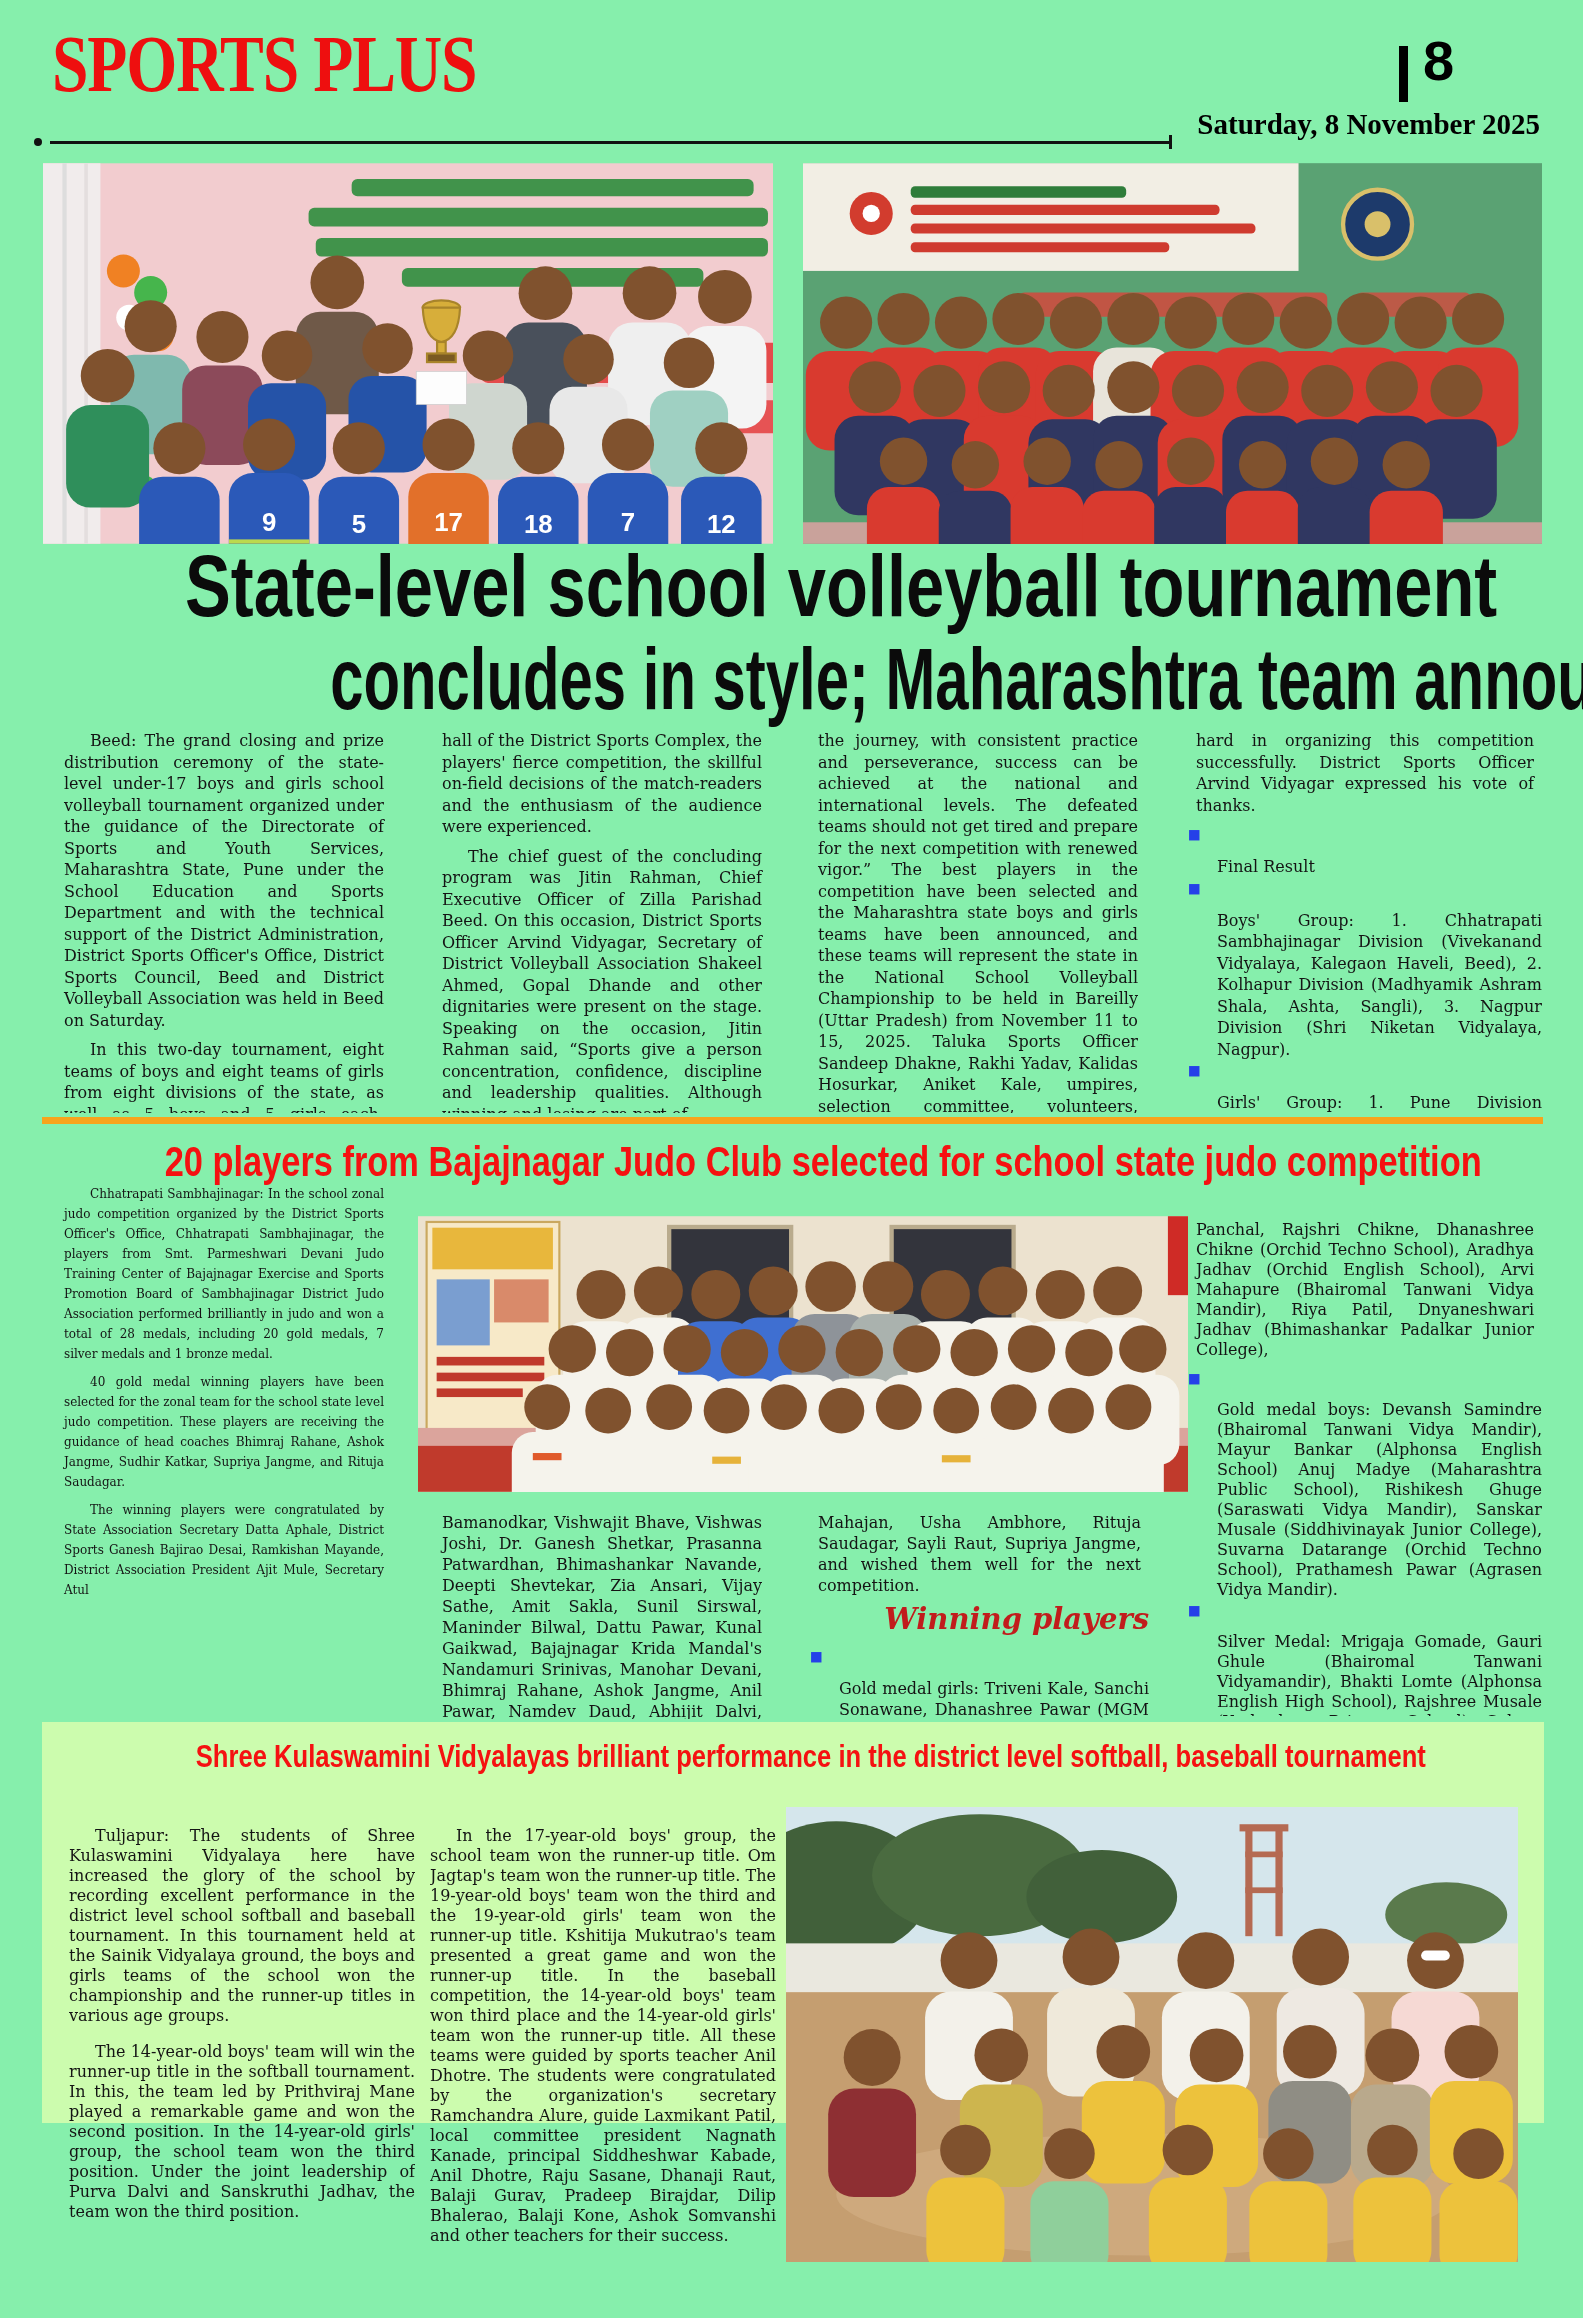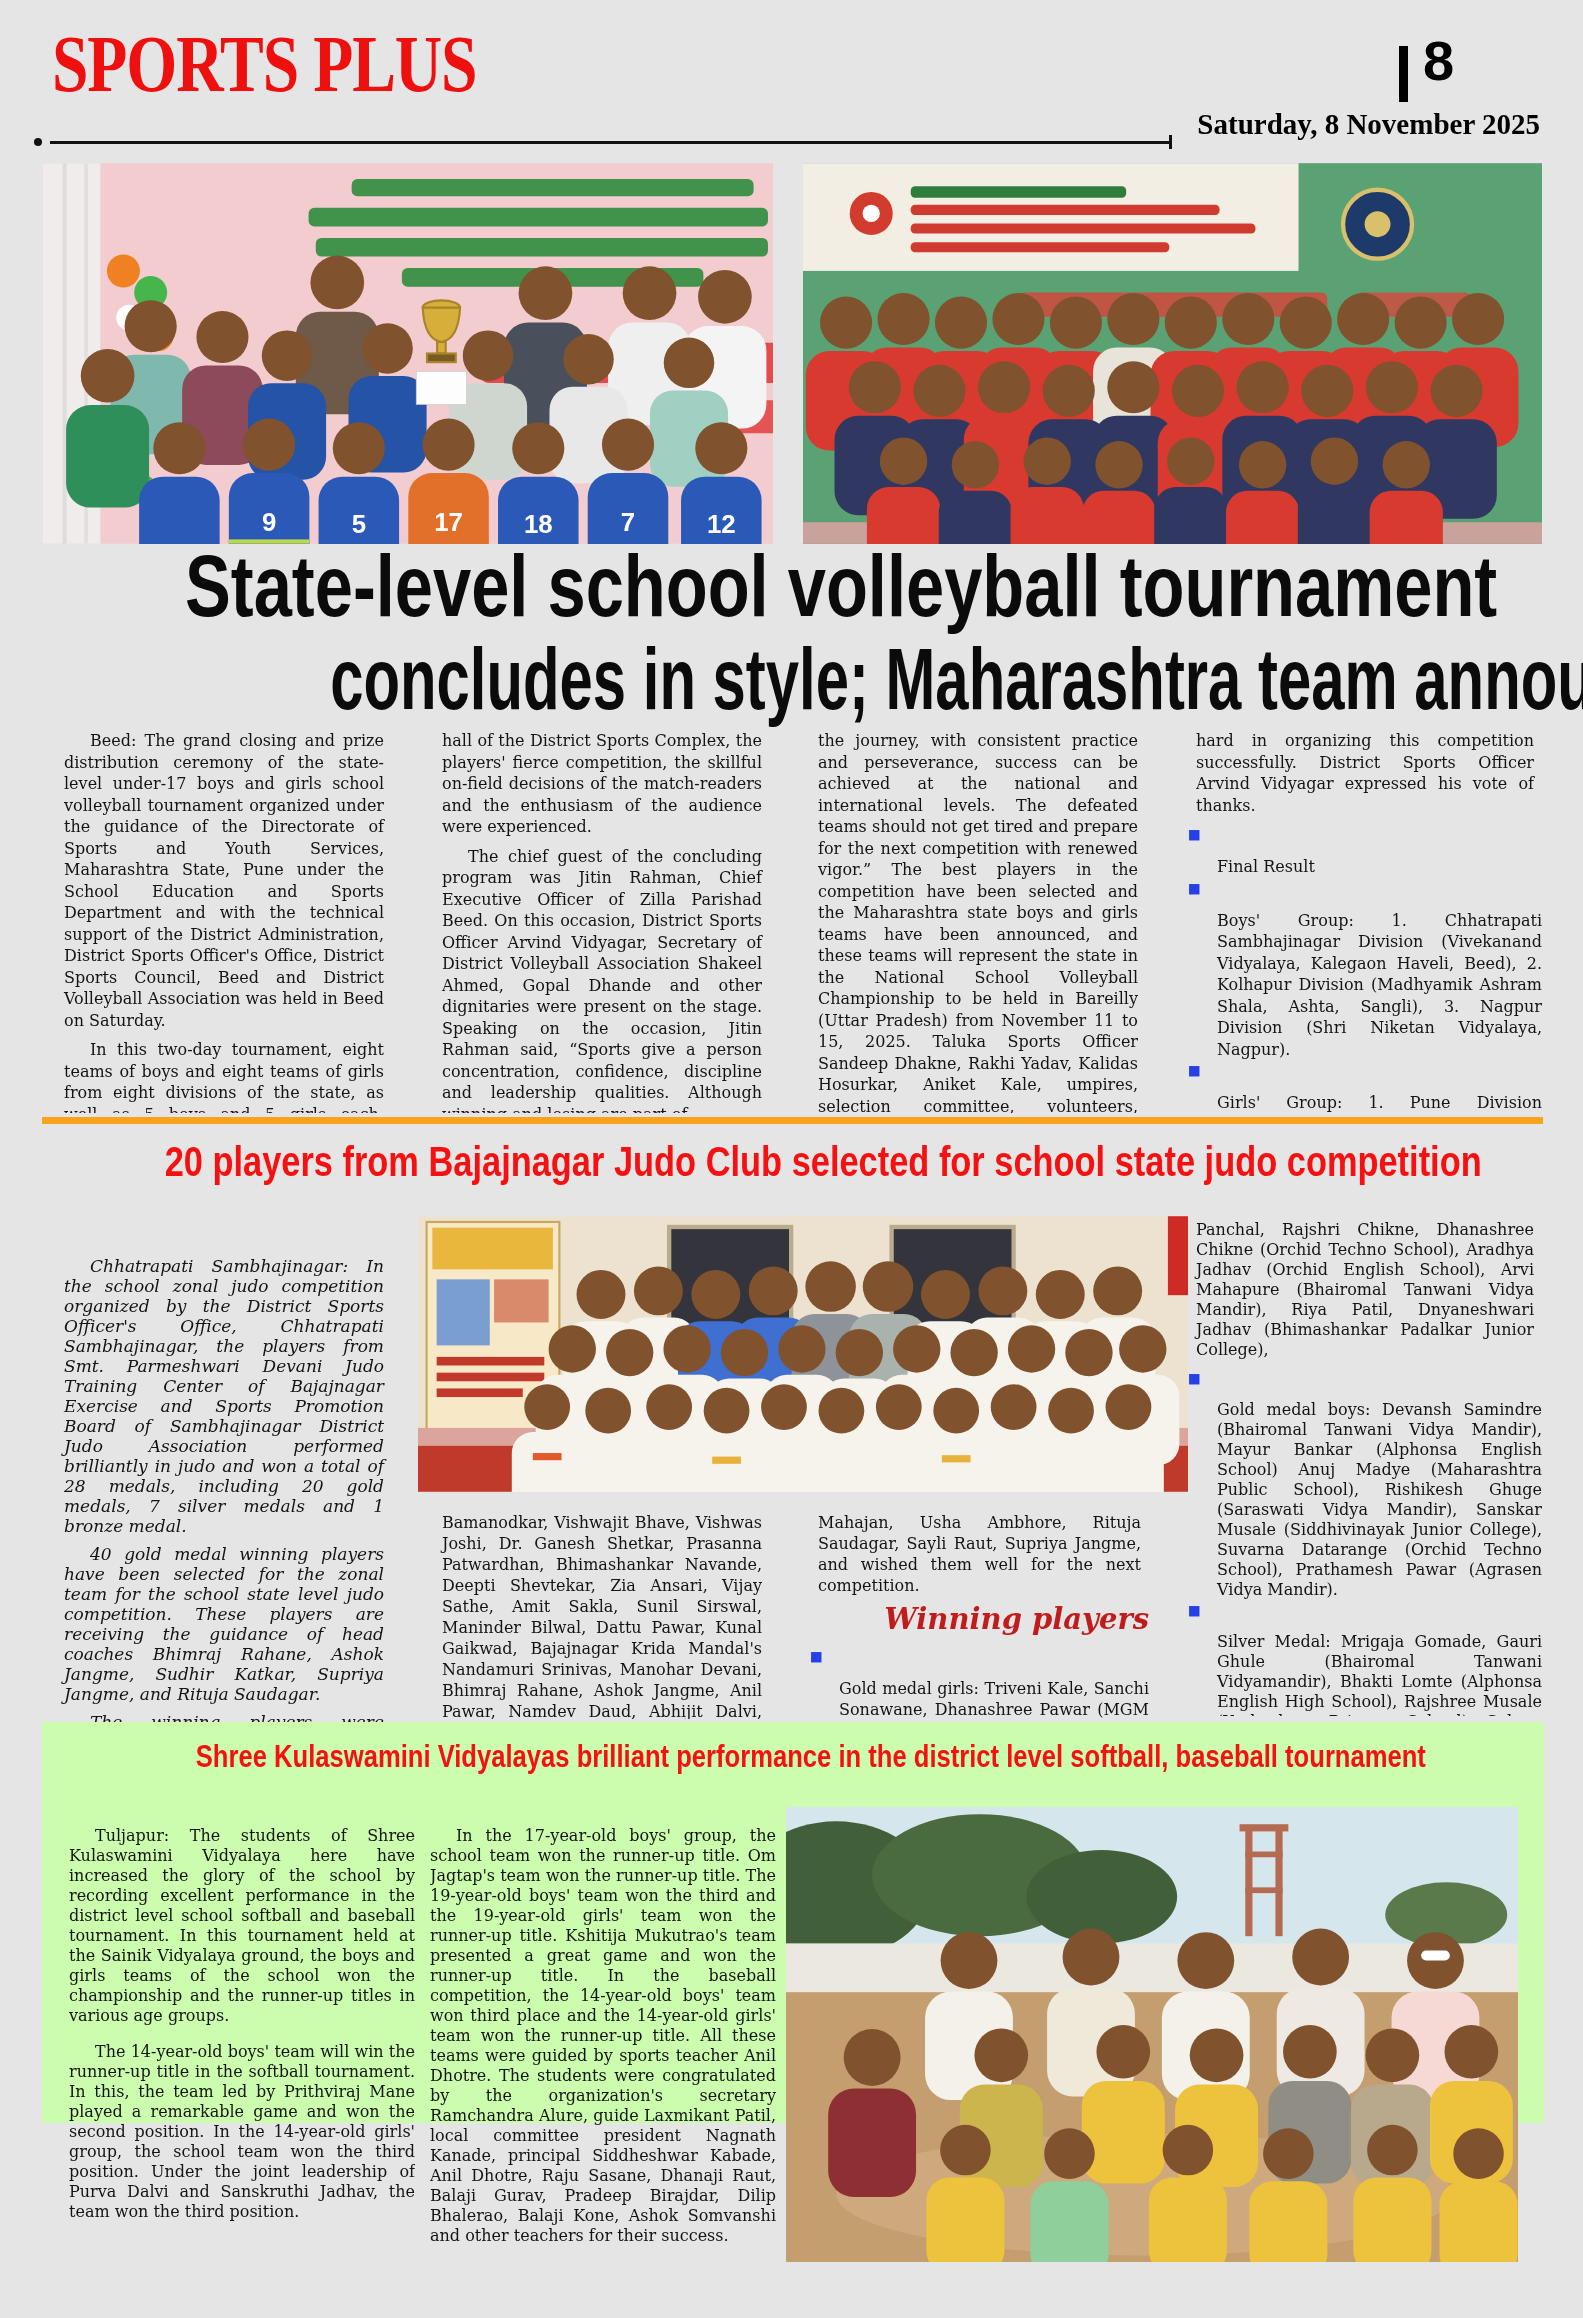--- a/index.html
+++ b/index.html
@@ -1,16 +1,16 @@
 <!DOCTYPE html>
 <html style="font-size:11.5px"><head>
 <meta charset="utf-8">
 <style>
   html,body{margin:0;padding:0;background:#ffffff;}
-  .page{position:relative;width:1583px;height:2319px;background:#e5e5e5;overflow:hidden;
+  .page{position:relative;width:1583px;height:2319px;background:#86efac;overflow:hidden;
         font-family:"DejaVu Serif",serif;color:#141414;}
 
   
   .mast-title{position:absolute;left:52px;top:24.4px;font-family:"Liberation Serif",serif;
               font-weight:bold;color:#ee0f0f;font-size:80px;line-height:1;
               transform:scaleX(.82);transform-origin:left top;letter-spacing:-1.4px;white-space:nowrap;}
   .page-bar{position:absolute;left:1399px;top:46px;width:9.3px;height:56px;background:#000;}
   .page-num{position:absolute;left:1423px;top:33px;font-family:"Liberation Sans",sans-serif;
             font-weight:bold;font-size:56px;line-height:1;color:#000;}
   .edition-date{position:absolute;right:43px;top:108px;font-family:"Liberation Serif",serif;
@@ -29,21 +29,21 @@
   .hl-main{font-size:88px;line-height:1.04;transform:scaleX(.78);}
   .hl-main2{font-size:88px;line-height:1.04;transform:scaleX(.68);}
   .hl-red{font-size:43px;color:#f51111;transform:scaleX(.8);}
   .hl-green-red{font-size:32px;color:#f51111;transform:scaleX(.8);}
 
   
   .col{position:absolute;text-align:justify;overflow:hidden;}
   .vol-col{width:336px;height:391px;top:722px;font-size:16px;line-height:21.5px;}
   .col p{margin:8px;}
   .ind{text-indent:26px;}
-  .judo-col1{left:56px;top:1248px;width:336px;height:504px;font-size:17px;line-height:20px;font-style:italic;}
+  .judo-col1{left:56px;top:1176px;width:336px;height:504px;font-size:12px;line-height:20px;}
   .judo-sub{top:1504px;width:336px;height:215px;font-size:16px;line-height:21px;}
   .judo-col4{left:1188px;top:1212px;width:354px;height:504px;font-size:16px;line-height:20px;}
   .hang{margin-left:29px;}
 
   .bullet-item{display:flex;align-items:flex-start;}
   .bullet-marker{flex:none;width:29px;color:#2540e8;font-family:"DejaVu Sans",sans-serif;
                  font-size:13.6px;line-height:inherit;}
   .bullet-text{flex:1;text-align:justify;margin-top:32px;}
 
   .winners-head{font-family:"DejaVu Serif",serif;font-style:italic;font-weight:bold;

